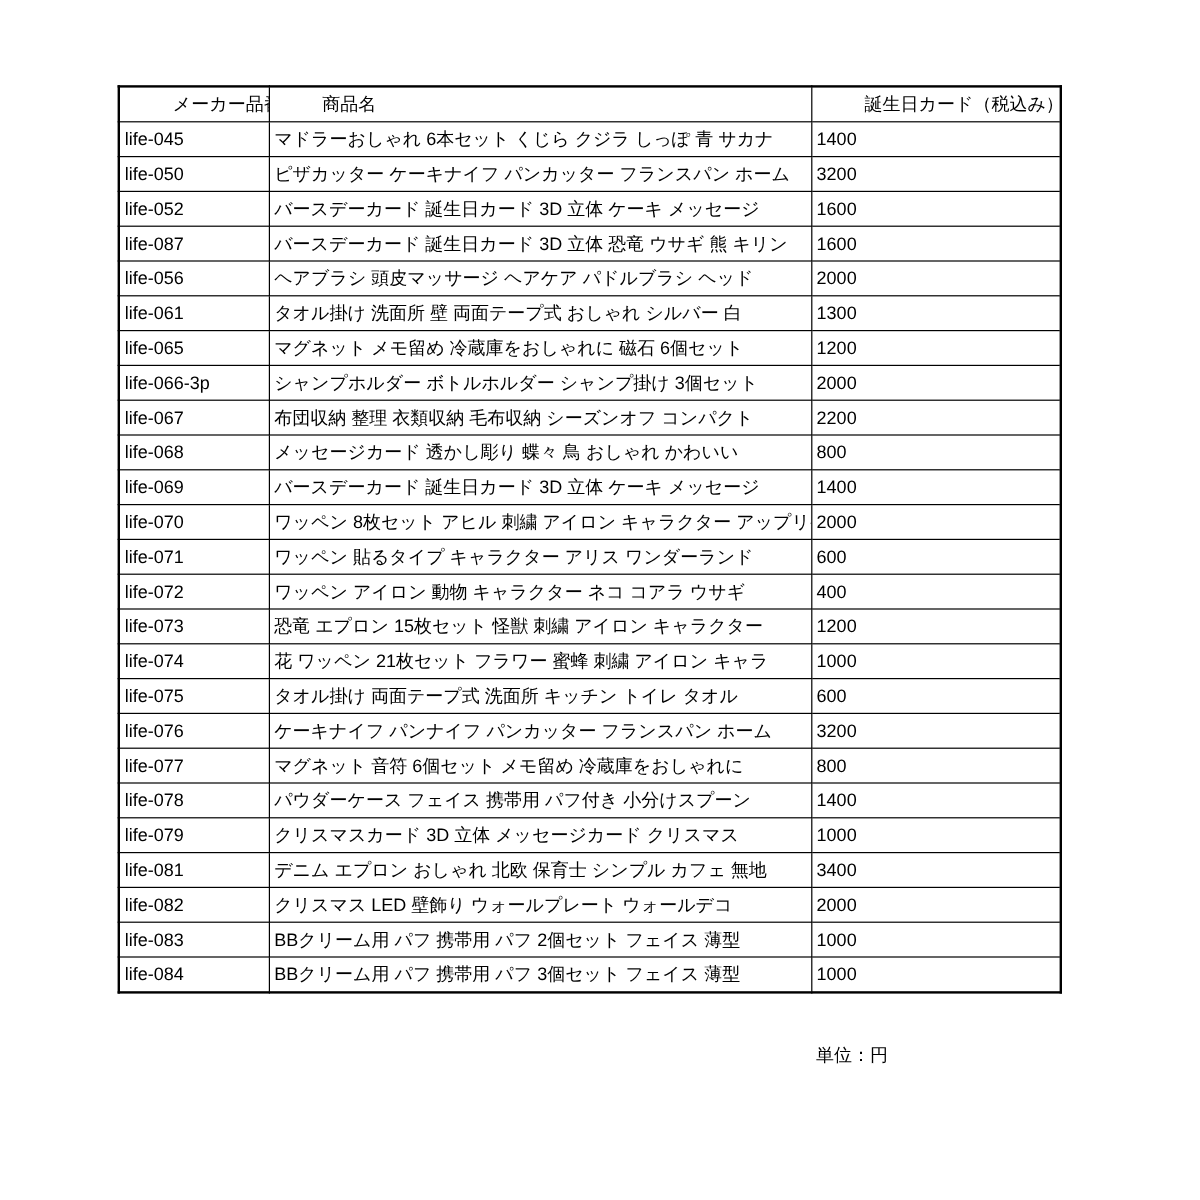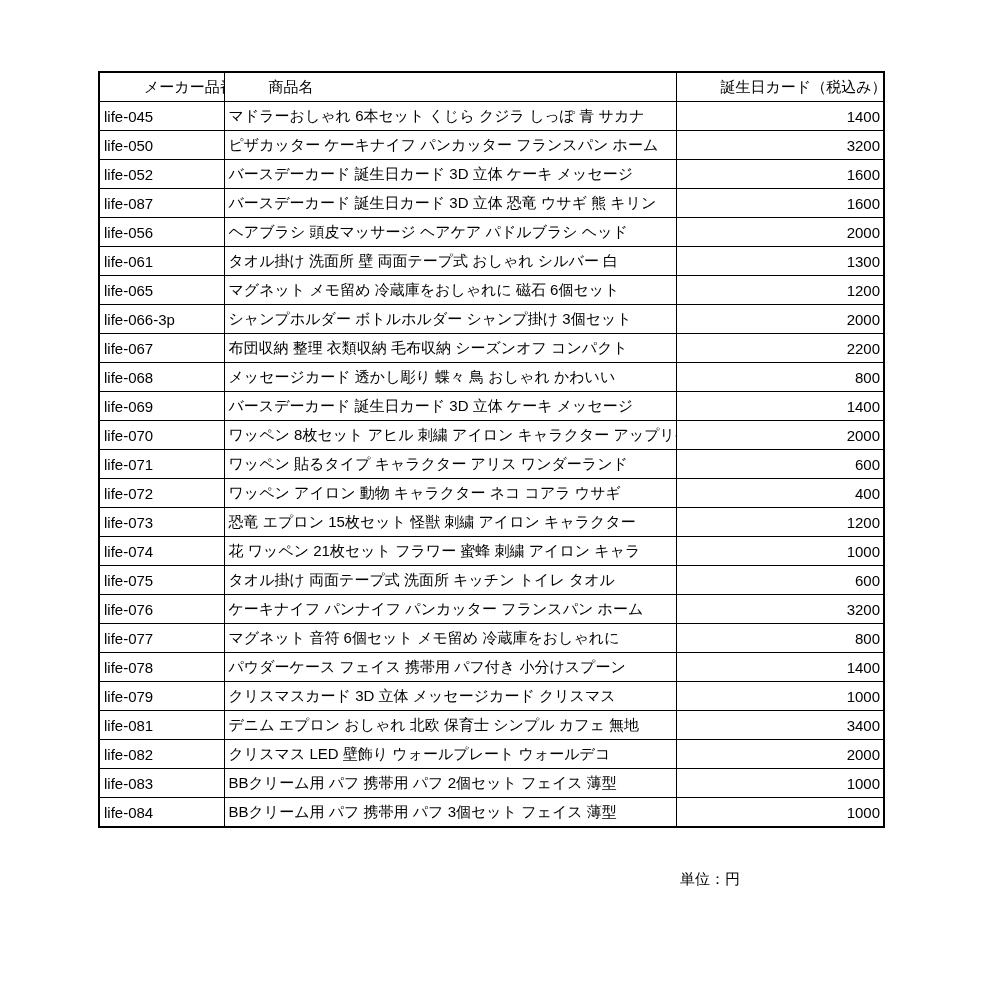--- a/index.html
+++ b/index.html
@@ -35,21 +35,21 @@
     font-weight: normal;
     color: #000000;
     text-align: left;
     vertical-align: middle;
     white-space: nowrap;
     overflow: hidden;
   }
   .price-table { border: 2px solid #000000; }
   .price-table th { font-weight: normal; padding-left: 44px; }
   .price-table td.col-name { padding-right: 0; }
-  .price-table td.col-price { text-align: right; padding-right: 3px; }
+  .price-table td.col-price { text-align: left; padding-right: 16px; }
   .unit-note {
     position: absolute;
     left: 680px;
     top: 870px;
     font-size: 15px;
     color: #000000;
     white-space: nowrap;
   }
 </style>
 </head>

